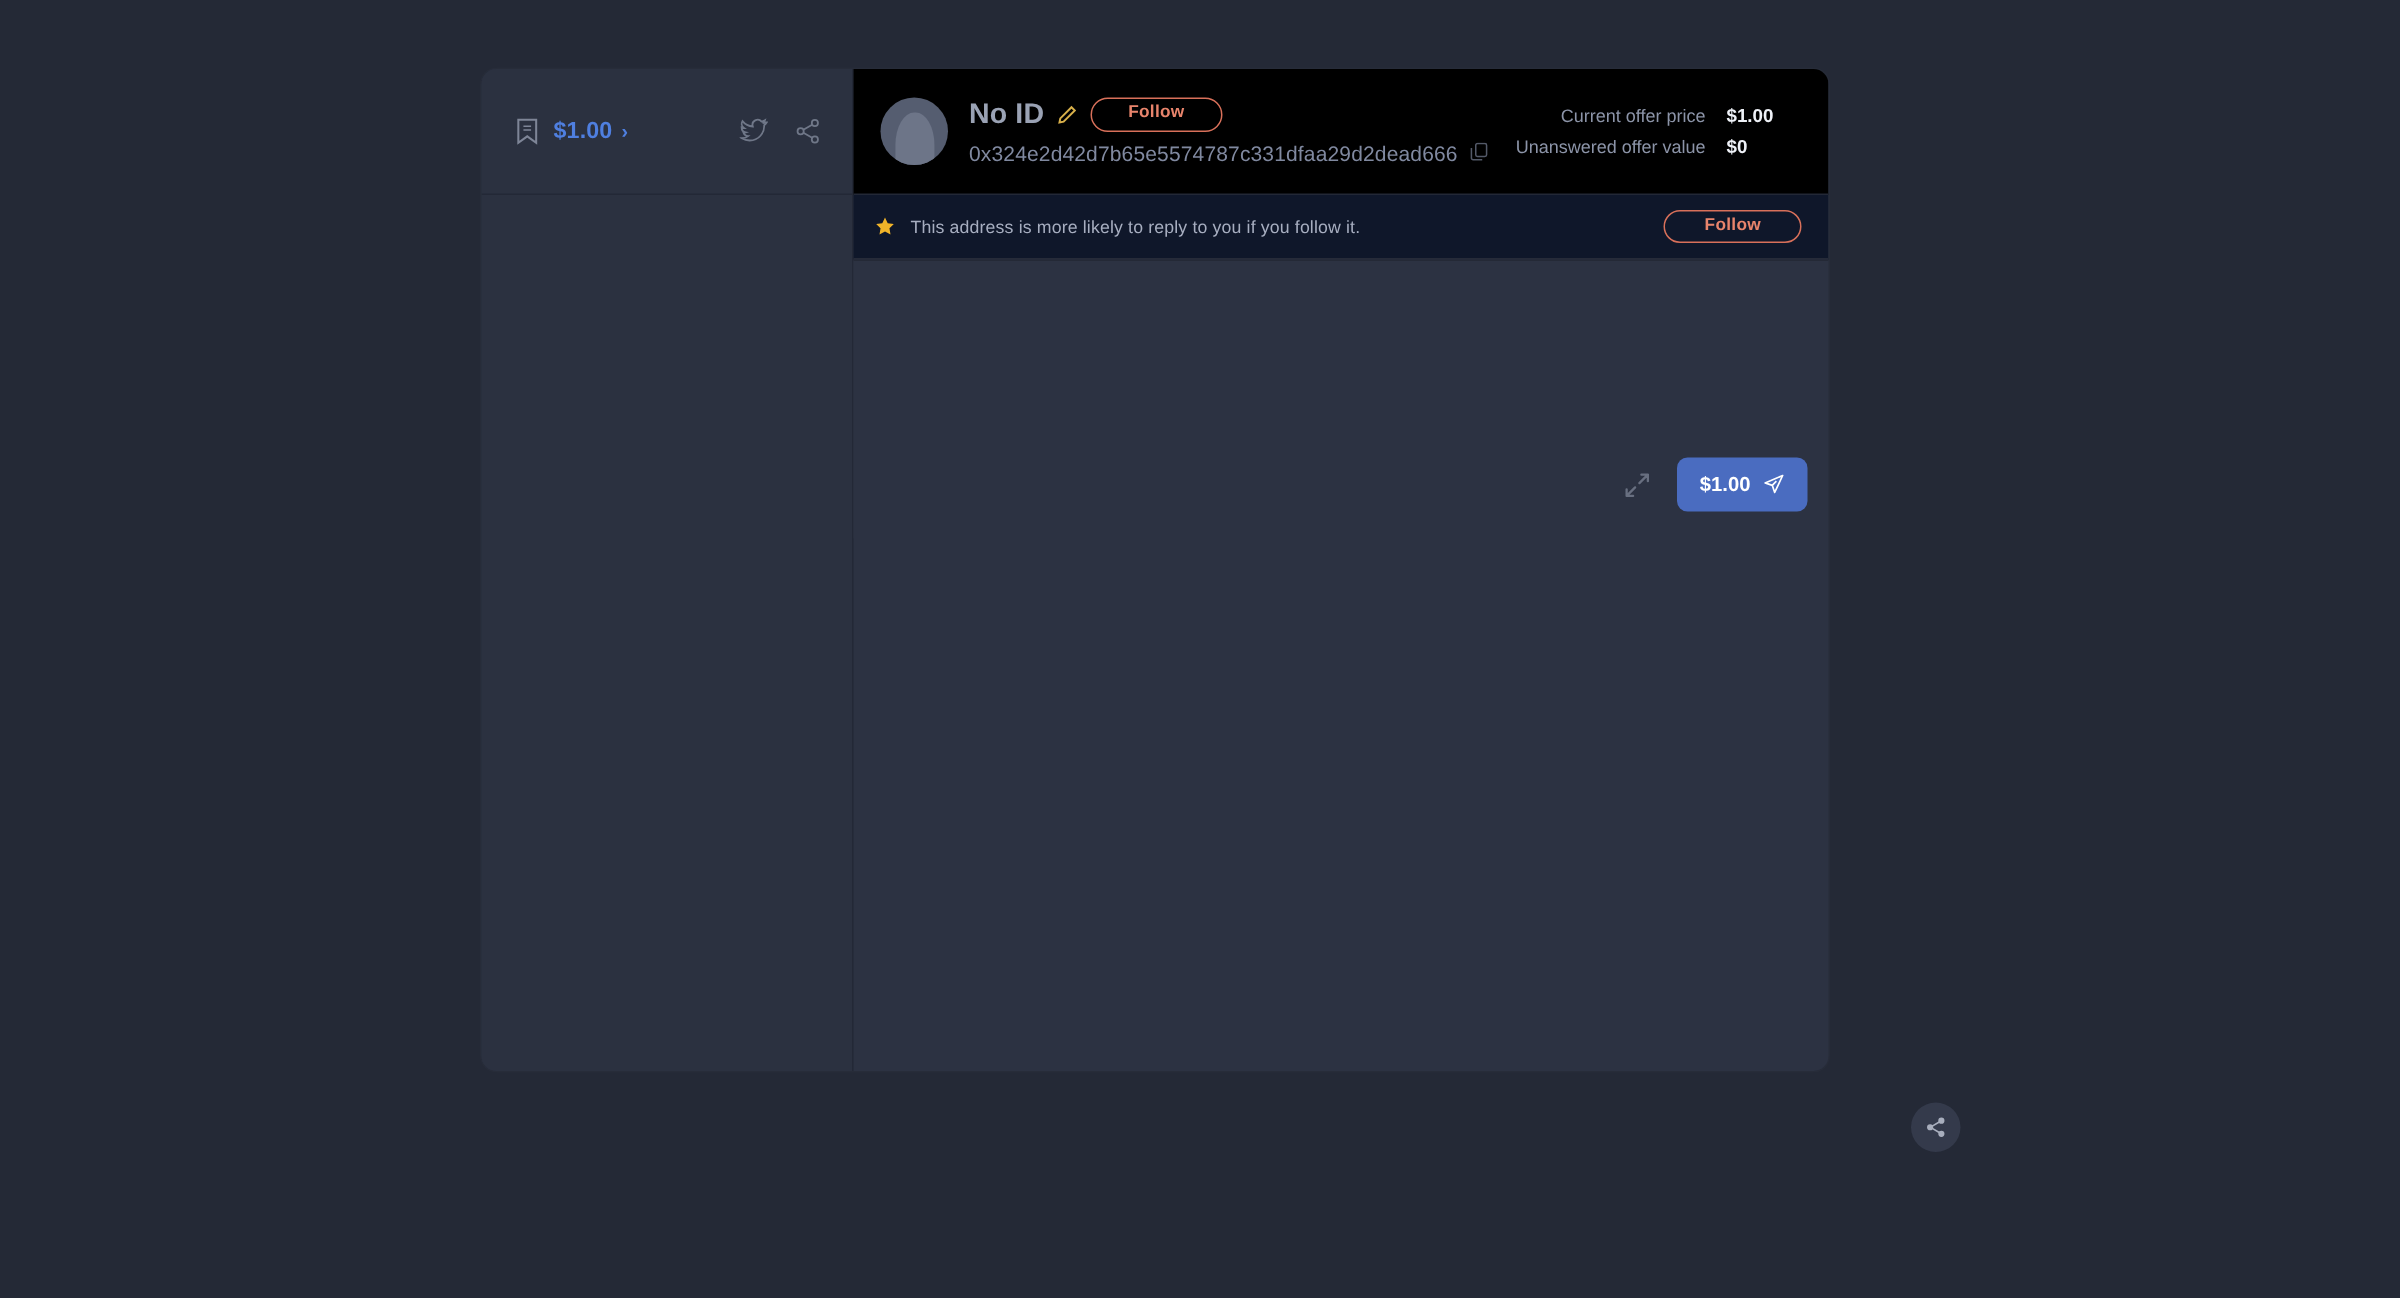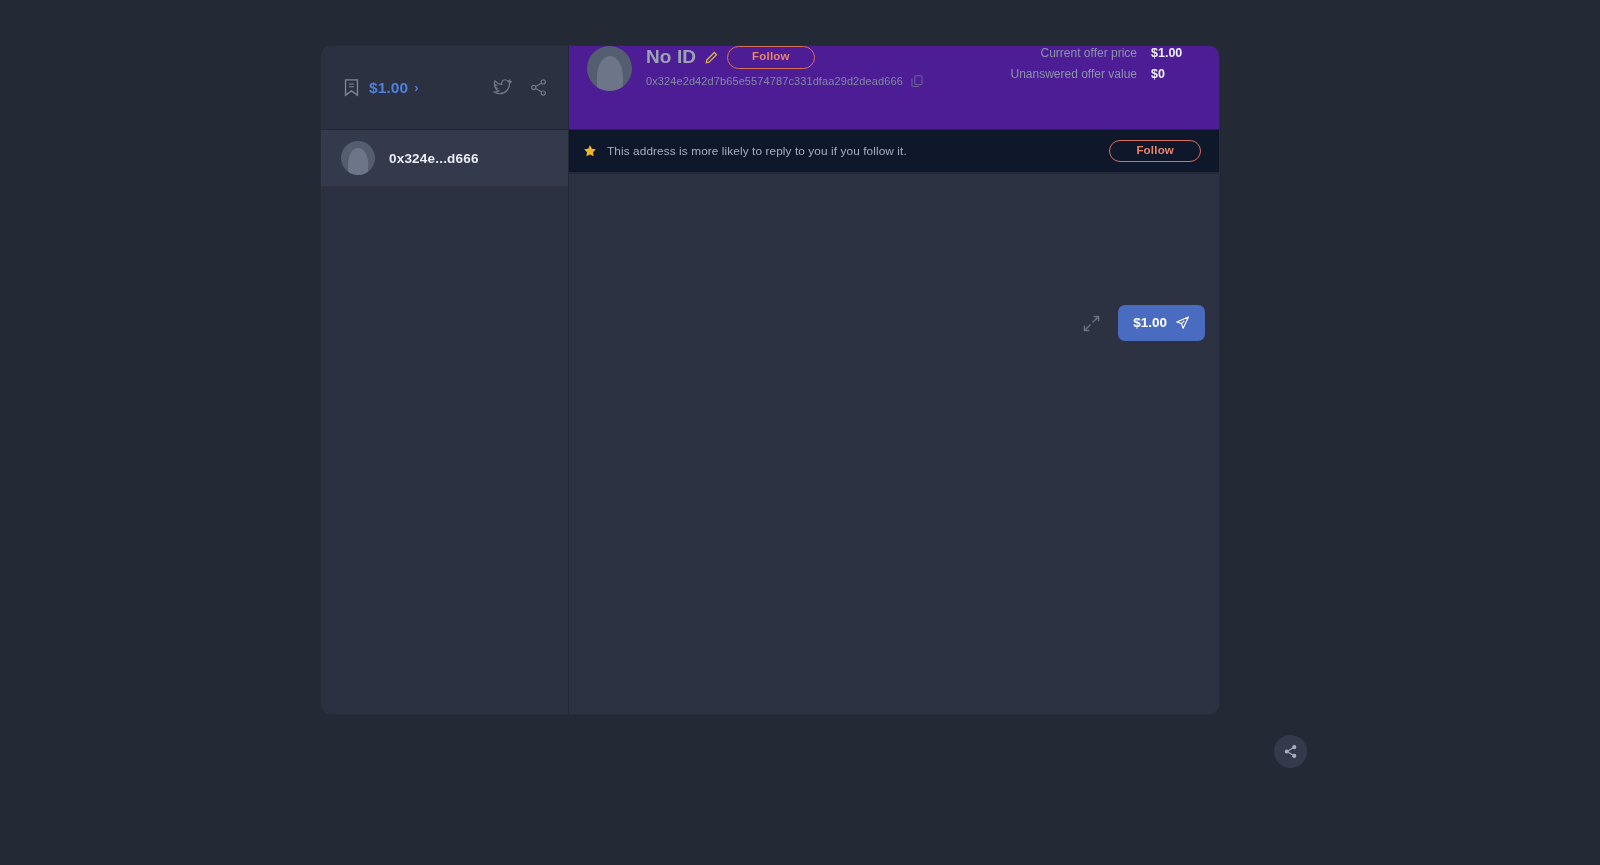--- a/index.html
+++ b/index.html
@@ -105,24 +105,24 @@
     letter-spacing: .2px;
   }
 
   
   .main { flex: 1 1 auto; display: flex; flex-direction: column; min-width: 0; }
 
   .main-header {
     height: 84px;
     flex: 0 0 84px;
     display: flex;
-    align-items: flex-start;
+    align-items: center;
     padding: 0 20px 0 18px;
     border-bottom: 1px solid #232836;
-    background: #4c1d95;
+    background: #000000;
   }
   .hdr-id-block { margin-left: 14px; min-width: 0; }
   .hdr-row1 { display: flex; align-items: center; gap: 9px; }
   .hdr-title {
     color: #9aa2b4;
     font-size: 19px;
     font-weight: bold;
     letter-spacing: .1px;
   }
   .pencil-icon { width: 13px; height: 13px; display:block; cursor:pointer;}
@@ -139,21 +139,21 @@
     letter-spacing: .2px;
   }
   .hdr-row2 {
     display: flex;
     align-items: center;
     gap: 8px;
     margin-top: 6px;
   }
   .hdr-addr {
     color: #8089a0;
-    font-size: 11px;
+    font-size: 14px;
     letter-spacing: .1px;
   }
   .copy-icon { width: 12px; height: 13px; display:block; opacity:.65; cursor:pointer;}
 
   .offers {
     margin-left: auto;
     text-align: right;
     padding-right: 2px;
   }
   .offer-row {
@@ -283,26 +283,20 @@
           <svg class="sb-icon" viewBox="0 0 24 24" fill="none" stroke="#9aa2b4" stroke-width="1.5">
             <circle cx="18" cy="5" r="2.6"></circle>
             <circle cx="6" cy="12" r="2.6"></circle>
             <circle cx="18" cy="19" r="2.6"></circle>
             <path d="M8.3 10.8l7.4-4.3M8.3 13.2l7.4 4.3"></path>
           </svg>
         </span>
       </div>
     </div>
 
-    <div class="conv-list">
-      <div class="conv-item">
-        <div class="avatar"></div>
-        <span class="conv-name">0x324e...d666</span>
-      </div>
-    </div>
   </div>
 
   <div class="main">
 
     <div class="main-header">
       <div class="avatar lg"></div>
 
       <div class="hdr-id-block">
         <div class="hdr-row1">
           <span class="hdr-title">No ID</span>

